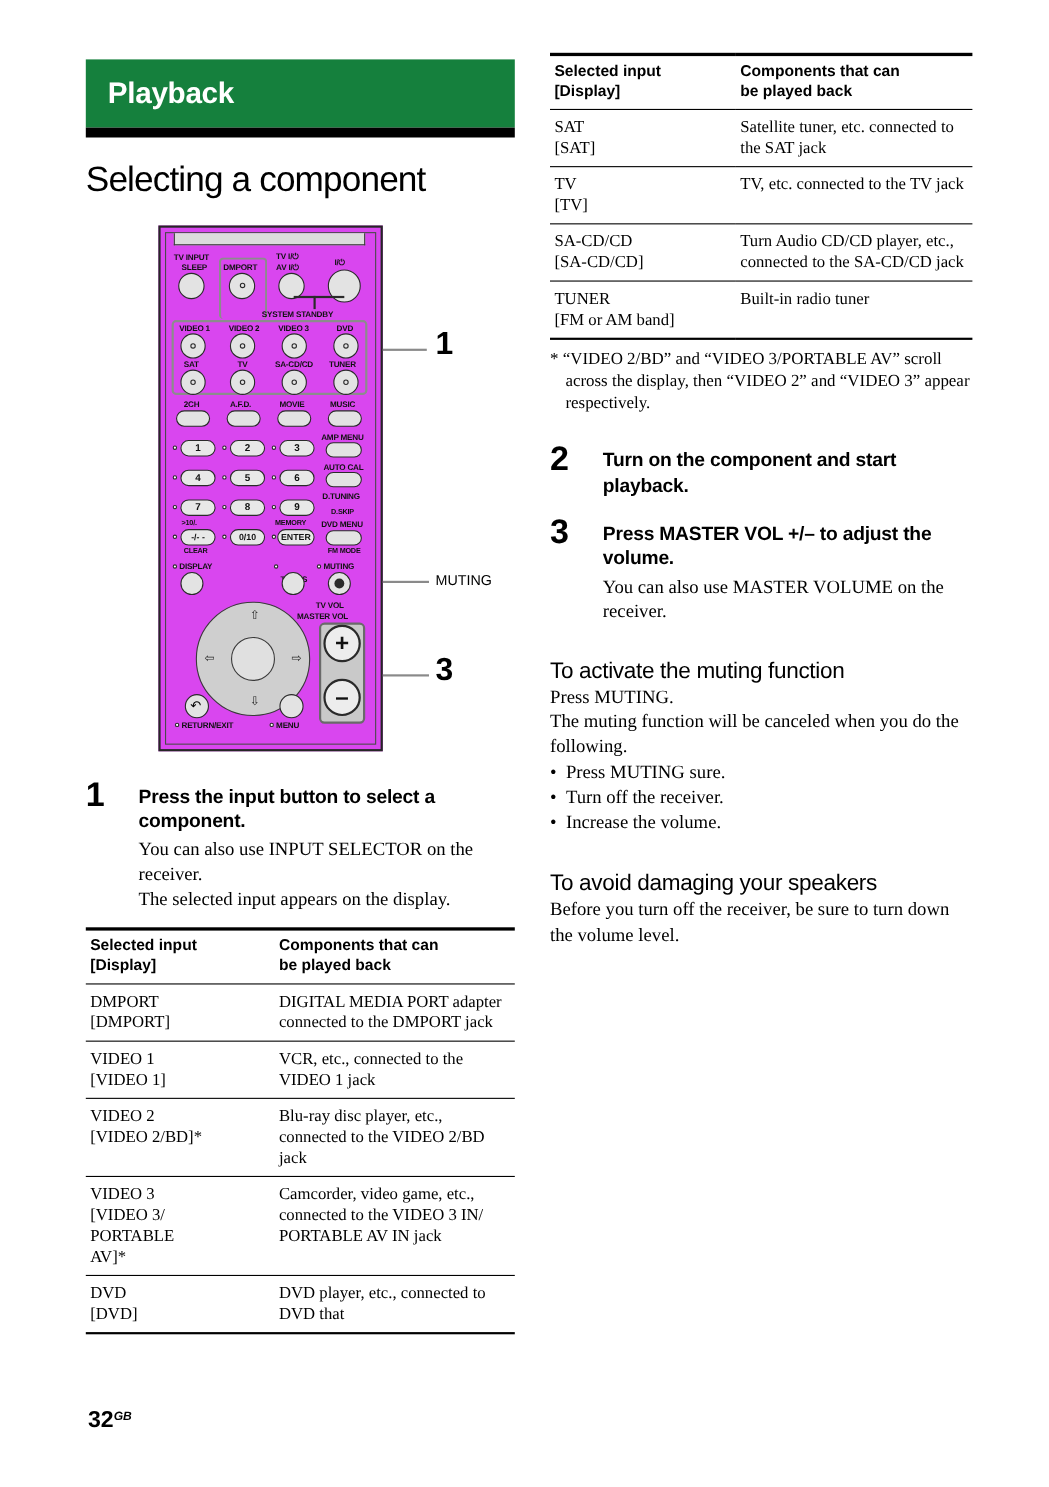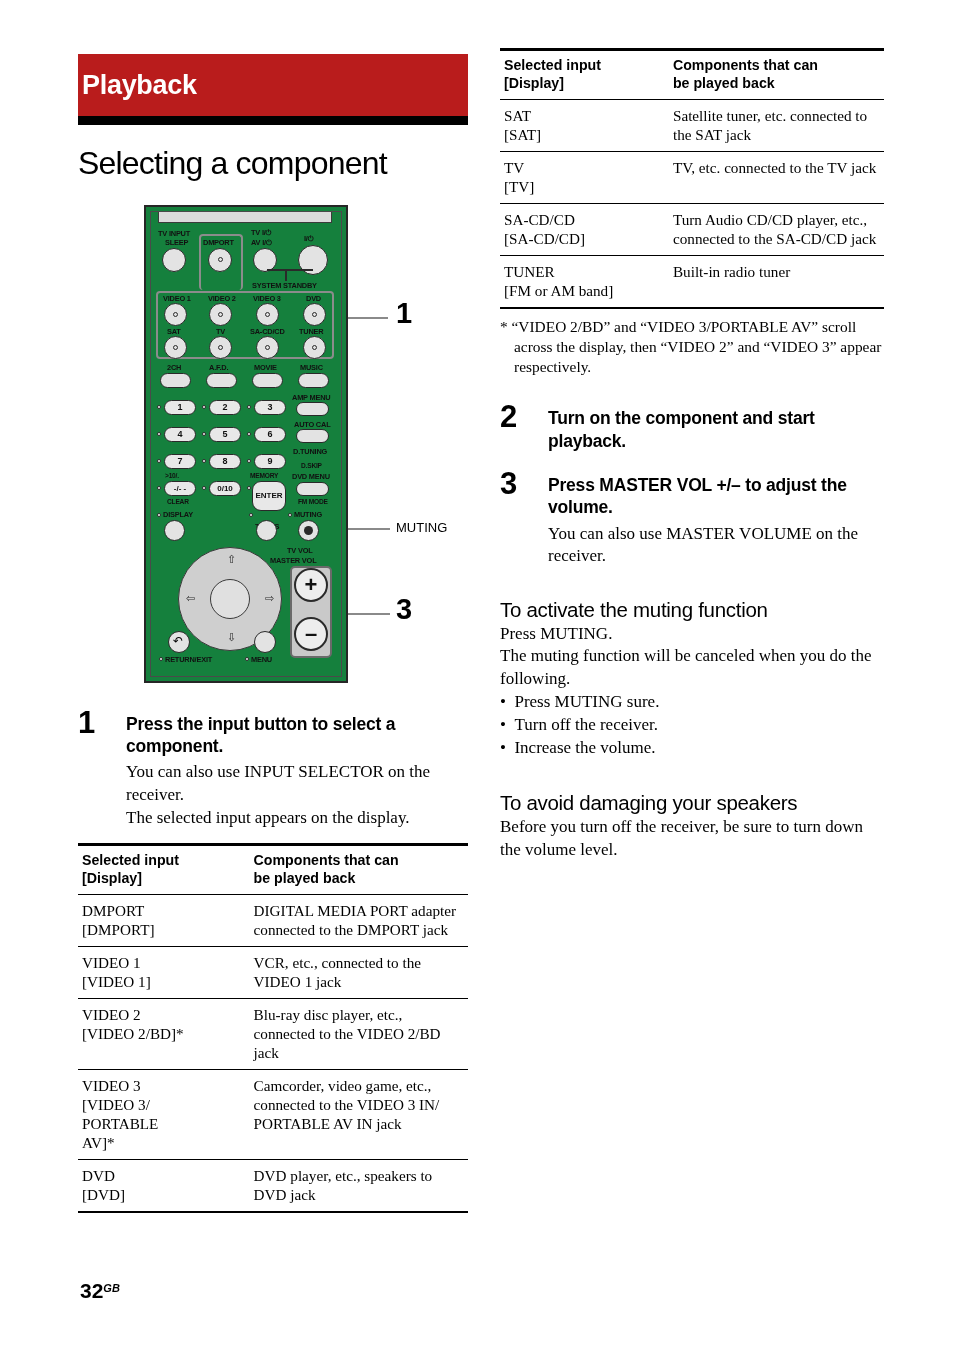--- a/index.html
+++ b/index.html
@@ -12,24 +12,24 @@
     overflow:hidden;
   }
   .page{position:absolute;inset:0;}
 
   
   .col-left{position:absolute;left:78px;top:54px;width:390px;}
   .col-right{position:absolute;left:500px;top:48px;width:384px;}
 
   
   .banner{
-    background:#b91c1c;
+    background:#15803d;
     height:62px;
     display:flex;align-items:center;
-    padding-left:4px;
+    padding-left:20px;
     box-sizing:border-box;
   }
   .banner-title{
     color:#fff;
     font-family:"Liberation Sans", sans-serif;
     font-weight:bold;
     font-size:27px;
     letter-spacing:-0.3px;
   }
   .banner-rule{background:#000;height:9px;width:100%;}
@@ -41,21 +41,21 @@
     letter-spacing:-0.8px;
     margin:22px 0 0 0;
     line-height:1.05;
   }
 
   
   .remote-wrap{position:relative;margin-top:24px;height:490px;}
   .remote{
     position:absolute;left:66px;top:0;
     width:204px;height:478px;
-    background:#15803d;
+    background:#d946ef;
     border:2.5px solid #262626;
     box-sizing:border-box;
   }
   .remote-inner{
     position:absolute;left:4px;top:4px;right:4px;bottom:4px;
     border:1.5px solid #4a4a4a;
     box-sizing:border-box;
   }
   .ir-bar{
     position:absolute;left:12px;top:5px;width:172px;height:10px;
@@ -250,21 +250,21 @@
         <div class="btn-r" style="left:62px;top:41px;width:24px;height:24px;"></div>
 
         <span class="lbl" style="left:105px;top:21px;">TV I/⏻</span>
         <span class="lbl" style="left:105px;top:31px;">AV I/⏻</span>
         <div class="btn-plain" style="left:107px;top:41px;width:24px;height:24px;"></div>
 
         <span class="lbl" style="left:158px;top:27px;">I/⏻</span>
         <div class="btn-plain" style="left:152px;top:38px;width:30px;height:30px;"></div>
         <div style="position:absolute;left:139px;top:62px;width:2px;height:12px;background:#2a2a2a;"></div>
         <div style="position:absolute;left:121px;top:62px;width:46px;height:2px;background:#2a2a2a;"></div>
-        <span class="lbl" style="left:106px;top:74px;">SYSTEM STANDBY</span>
+        <span class="lbl" style="left:92px;top:74px;">SYSTEM STANDBY</span>
 
         <div class="group-box" style="left:10px;top:84px;width:178px;height:68px;"></div>
 
         <span class="lbl" style="left:17px;top:87px;">VIDEO 1</span>
         <span class="lbl" style="left:62px;top:87px;">VIDEO 2</span>
         <span class="lbl" style="left:107px;top:87px;">VIDEO 3</span>
         <span class="lbl" style="left:160px;top:87px;">DVD</span>
 
         <div class="btn-r" style="left:18px;top:96px;width:23px;height:23px;"></div>
         <div class="btn-r" style="left:63px;top:96px;width:23px;height:23px;"></div>
@@ -322,21 +322,21 @@
         <span class="lbl sm" style="left:152px;top:291px;">FM MODE</span>
 
         <div class="dot" style="left:11px;top:279px;"></div>
         <span class="lbl sm" style="left:19px;top:265px;">&gt;10/.</span>
         <div class="btn-num" style="left:18px;top:274px;width:32px;height:15px;font-size:8px;">-/- -</div>
         <span class="lbl sm" style="left:21px;top:291px;">CLEAR</span>
         <div class="dot" style="left:56px;top:279px;"></div>
         <div class="btn-num" style="left:63px;top:274px;width:32px;height:15px;font-size:8px;">0/10</div>
         <div class="dot" style="left:101px;top:279px;"></div>
         <span class="lbl sm" style="left:104px;top:265px;">MEMORY</span>
-        <div class="btn-num" style="left:106px;top:274px;width:34px;height:30px;font-size:8px;">ENTER</div>
+        <div class="btn-num" style="left:106px;top:274px;width:34px;height:15px;font-size:8px;">ENTER</div>
 
         <div class="dot" style="left:11px;top:306px;"></div>
         <span class="lbl" style="left:17px;top:303px;">DISPLAY</span>
         <div class="btn-plain" style="left:18px;top:313px;width:21px;height:21px;"></div>
 
         <div class="dot" style="left:103px;top:306px;"></div>
         <span class="lbl" style="left:109px;top:303px;margin-top:12px;">TOOLS</span>
         <div class="btn-plain" style="left:110px;top:313px;width:21px;height:21px;"></div>
 
         <div class="dot" style="left:142px;top:306px;"></div>
@@ -424,21 +424,21 @@
           <td style="white-space:pre-line;">VIDEO 3
 [VIDEO 3/
 PORTABLE
 AV]*</td>
           <td style="white-space:pre-line;">Camcorder, video game, etc., connected to the VIDEO 3 IN/
 PORTABLE AV IN jack</td>
         </tr>
         <tr>
           <td style="white-space:pre-line;">DVD
 [DVD]</td>
-          <td style="white-space:pre-line;">DVD player, etc., speakers to DVD jack</td>
+          <td style="white-space:pre-line;">DVD player, etc., connected to DVD that</td>
         </tr>
       </tbody>
     </table>
   </div>
 
   <div class="col-right">
 
     <table class="spec" style="margin-top:0;">
       <colgroup>
           <col class="c1">

